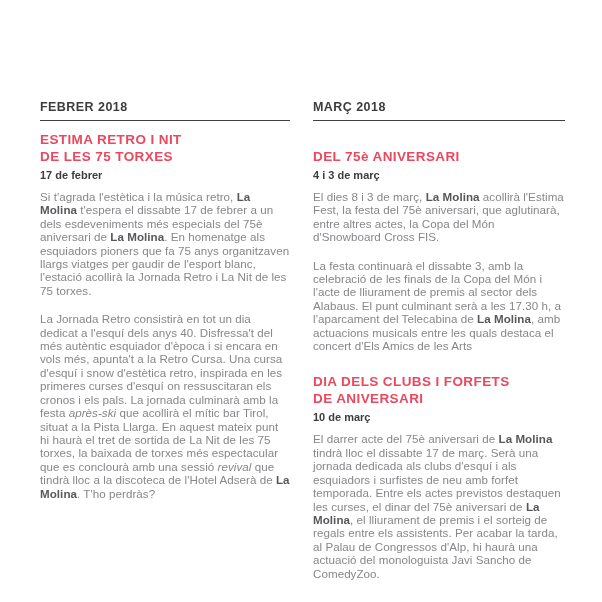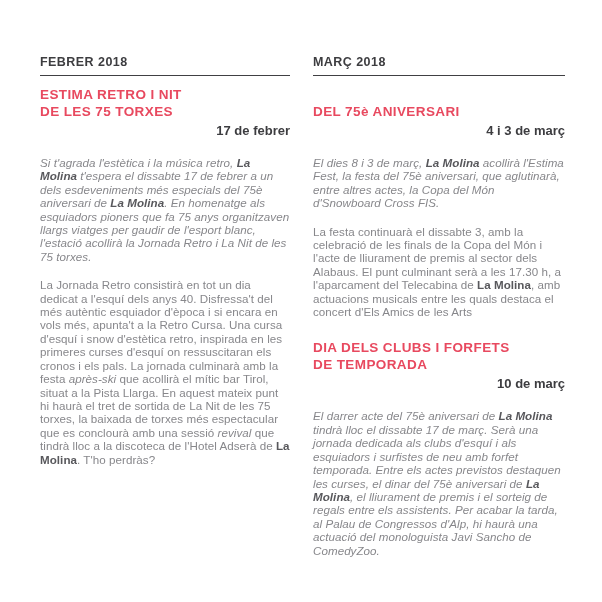--- a/index.html
+++ b/index.html
@@ -10,21 +10,21 @@
     --rule:#404043;
     --bg:#ffffff;
   }
   *{margin:0;padding:0;box-sizing:border-box;}
   html,body{width:602px;height:602px;background:var(--bg);overflow:hidden;}
   body{font-family:"Liberation Sans","DejaVu Sans",sans-serif;}
   .page{
     position:relative;
     width:602px;height:602px;
     background:var(--bg);
-    padding:55px 37px 0 40px;
+    padding:100px 37px 0 40px;
     display:flex;
     border-radius:32px;
   }
   .col{width:250px;flex:0 0 250px;}
   .col-right{margin-left:23px;width:252px;flex:0 0 252px;}
   .month{
     font-size:12.5px;
     font-weight:bold;
     letter-spacing:.45px;
     color:var(--heading);
@@ -38,35 +38,34 @@
   .section{margin-top:11px;}
   .section + .section{margin-top:22px;}
   .stitle{
     font-size:13.5px;
     font-weight:bold;
     letter-spacing:.4px;
     line-height:16.5px;
     color:var(--accent);
   }
   .sdate{
-    font-size:13px;
+    font-size:11px;
     font-weight:bold;
     color:var(--heading);
     margin-top:3px;
     line-height:15px;
-    text-align:right;
   }
   .body{
     font-size:11.6px;
     line-height:13.4px;
     color:var(--body);
     margin-top:15px;
     letter-spacing:.05px;
   }
-  .body:first-of-type{margin-top:18px;font-style:italic;}
+  .body:first-of-type{margin-top:7px;}
   .body .b{font-weight:bold;color:var(--body-bold);}
   .body .i{font-style:italic;}
 </style>
 </head>
 <body>
 
 <div class="page">
 
   <div class="col">
     <div class="month">FEBRER 2018</div>
@@ -93,20 +92,20 @@
         <span>DEL 75è ANIVERSARI</span>
       </h2>
       <div class="sdate">4 i 3 de març</div>
       <p class="body"><span>El dies 8 i 3 de març, </span><span class="b">La Molina</span><span> acollirà l'Estima Fest, la festa del 75è aniversari, que aglutinarà, entre altres actes, la Copa del Món d'Snowboard Cross FIS.</span></p>
       <p class="body"><span>La festa continuarà el dissabte 3, amb la celebració de les finals de la Copa del Món i l'acte de lliurament de premis al sector dels Alabaus. El punt culminant serà a les 17.30 h, a l'aparcament del Telecabina de </span><span class="b">La Molina</span><span>, amb actuacions musicals entre les quals destaca el concert d'Els Amics de les Arts</span></p>
     </div>
 
     <div class="section">
       <h2 class="stitle">
         <span>DIA DELS CLUBS I FORFETS</span><br>
-        <span>DE TEMPORADA</span>
+        <span>DE ANIVERSARI</span>
       </h2>
       <div class="sdate">10 de març</div>
       <p class="body"><span>El darrer acte del 75è aniversari de </span><span class="b">La Molina</span><span> tindrà lloc el dissabte 17 de març. Serà una jornada dedicada als clubs d'esquí i als esquiadors i surfistes de neu amb forfet temporada. Entre els actes previstos destaquen les curses, el dinar del 75è aniversari de </span><span class="b">La Molina</span><span>, el lliurament de premis i el sorteig de regals entre els assistents. Per acabar la tarda, al Palau de Congressos d'Alp, hi haurà una actuació del monologuista Javi Sancho de ComedyZoo.</span></p>
     </div>
   </div>
 
 </div>
 
 </body></html>

